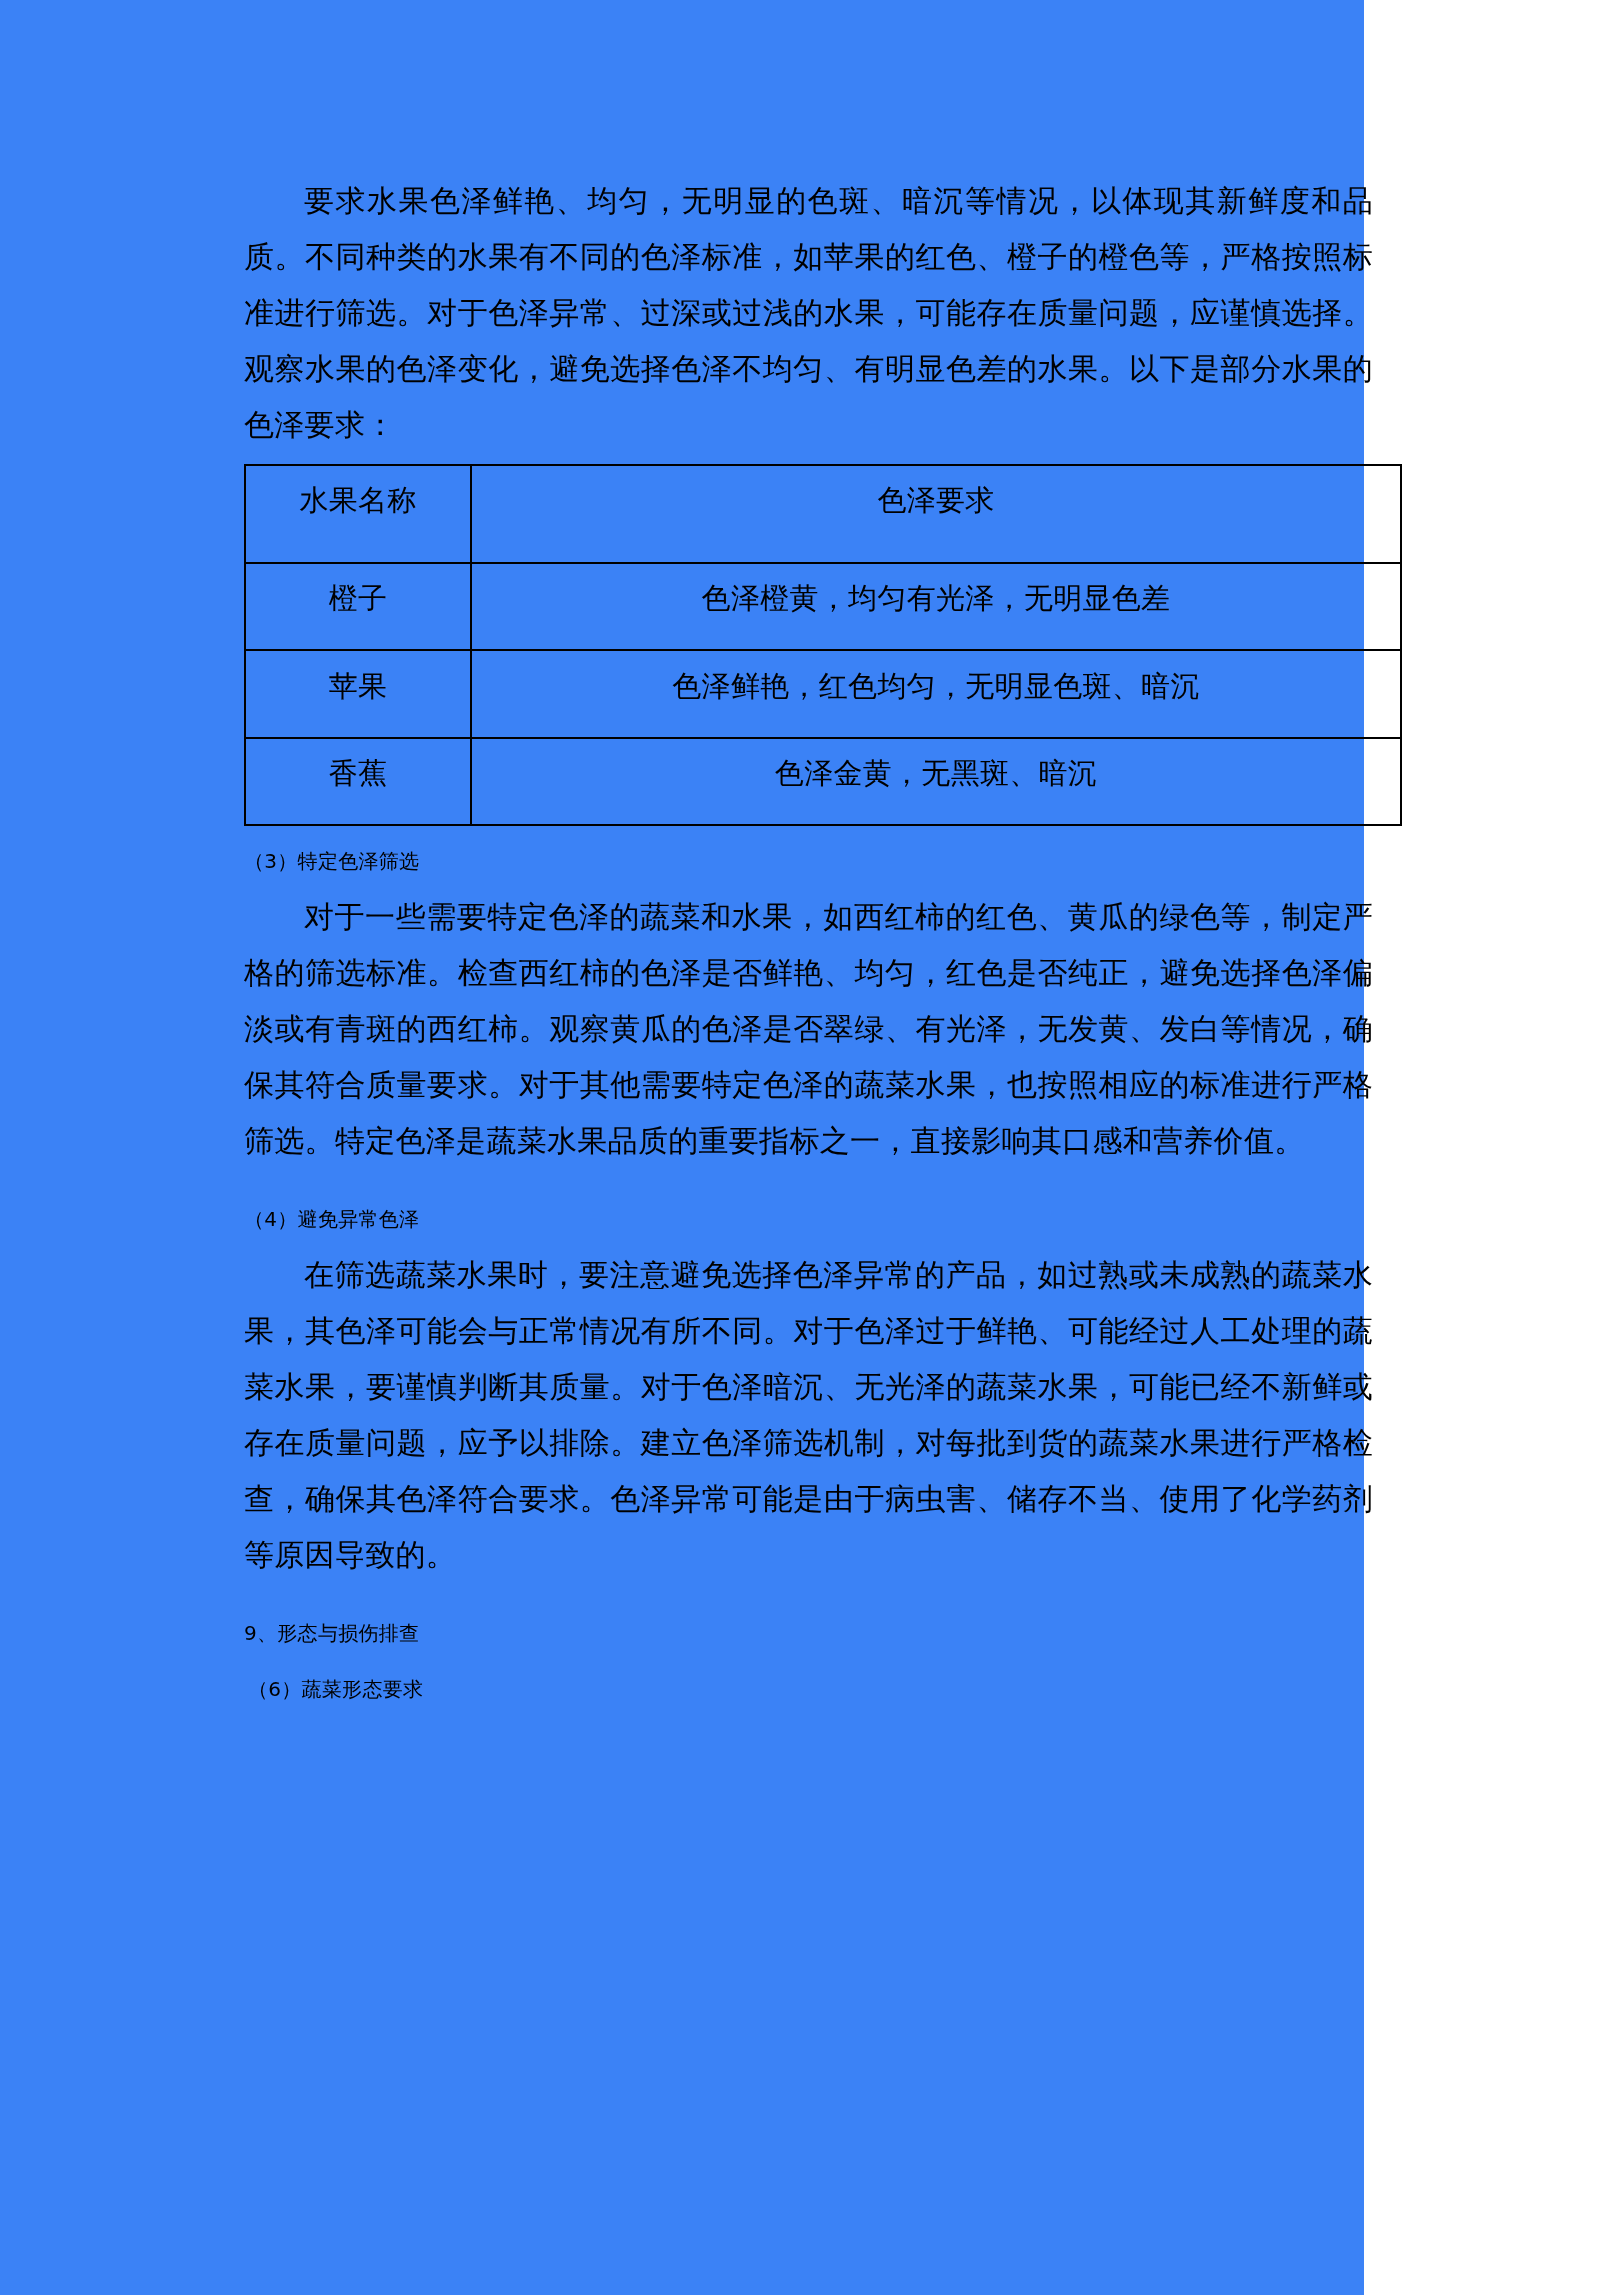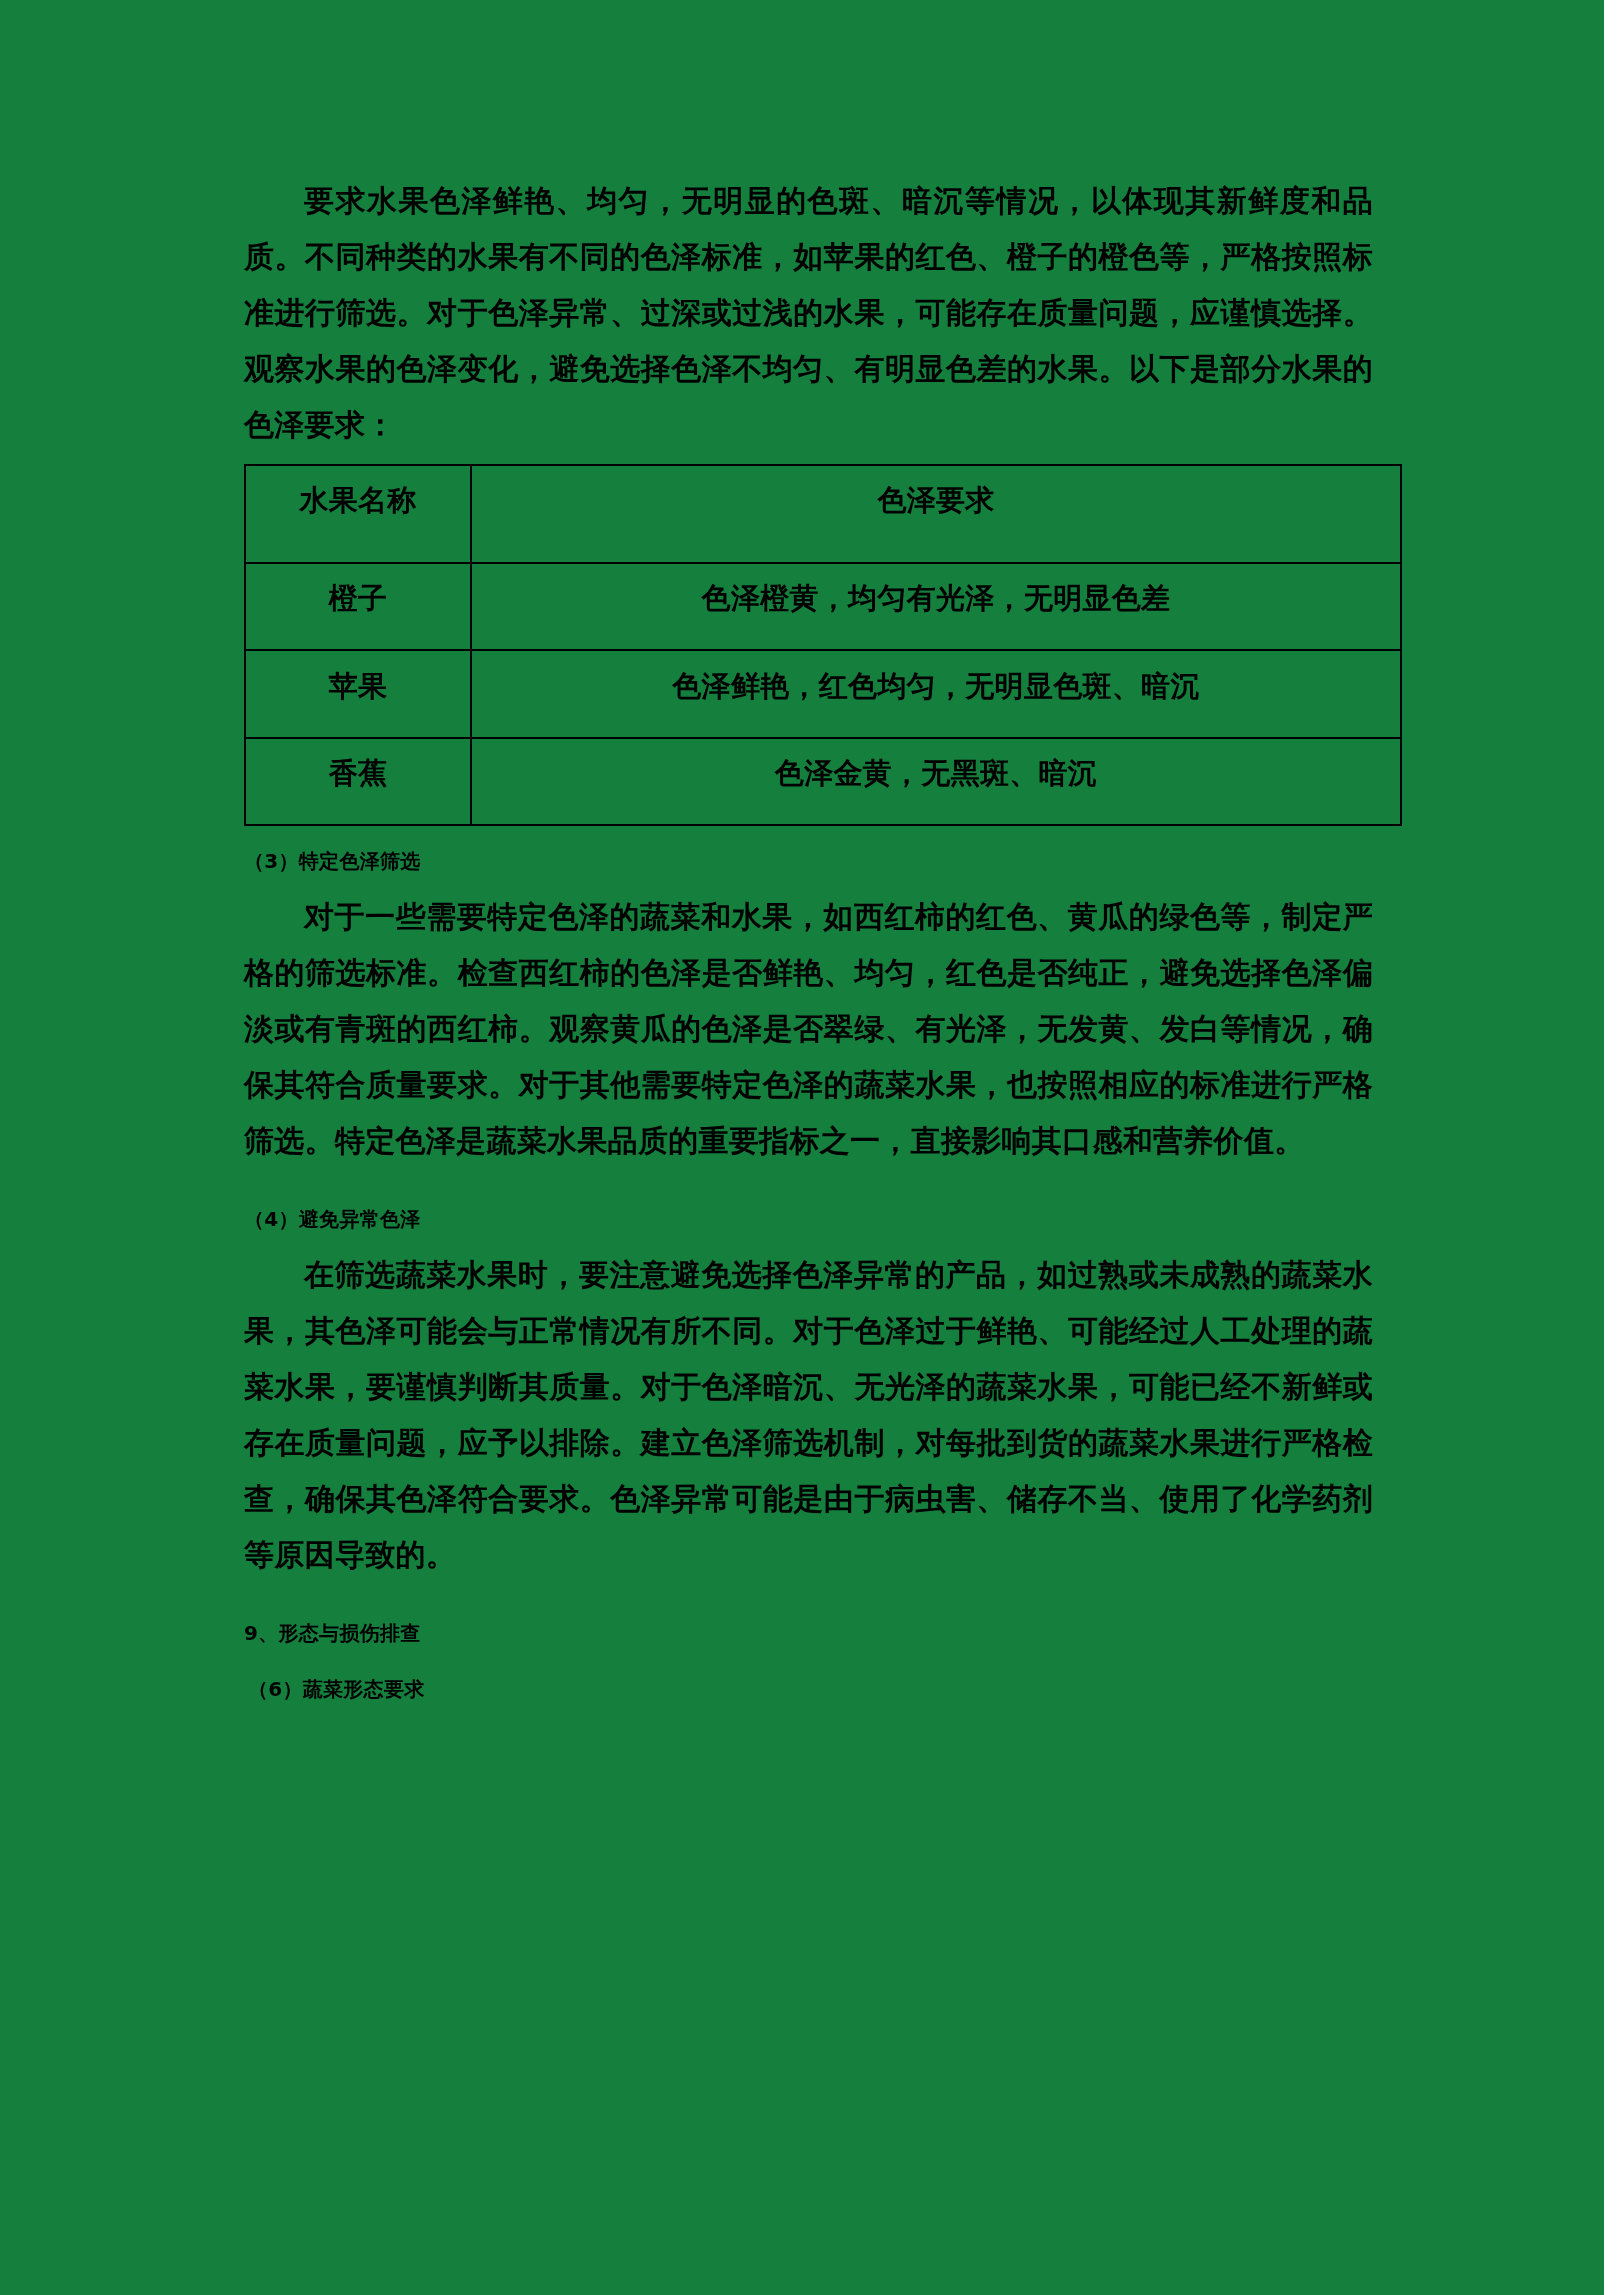--- a/index.html
+++ b/index.html
@@ -13,24 +13,23 @@
     height: 2295px;
     position: relative;
     font-family: "DejaVu Sans", "Liberation Sans", sans-serif;
     color: #000000;
     overflow: hidden;
   }
   .page {
     position: absolute;
     left: 0;
     top: 0;
-    width: 1604px;
+    width: 1364px;
     height: 2295px;
-    background: #15803d;
-    font-weight: bold;
+    background: #3b82f6;
   }
   .content {
     position: absolute;
     left: 244px;
     top: 173px;
     width: 1129px;
   }
   
   .para {
     font-size: 30px;

